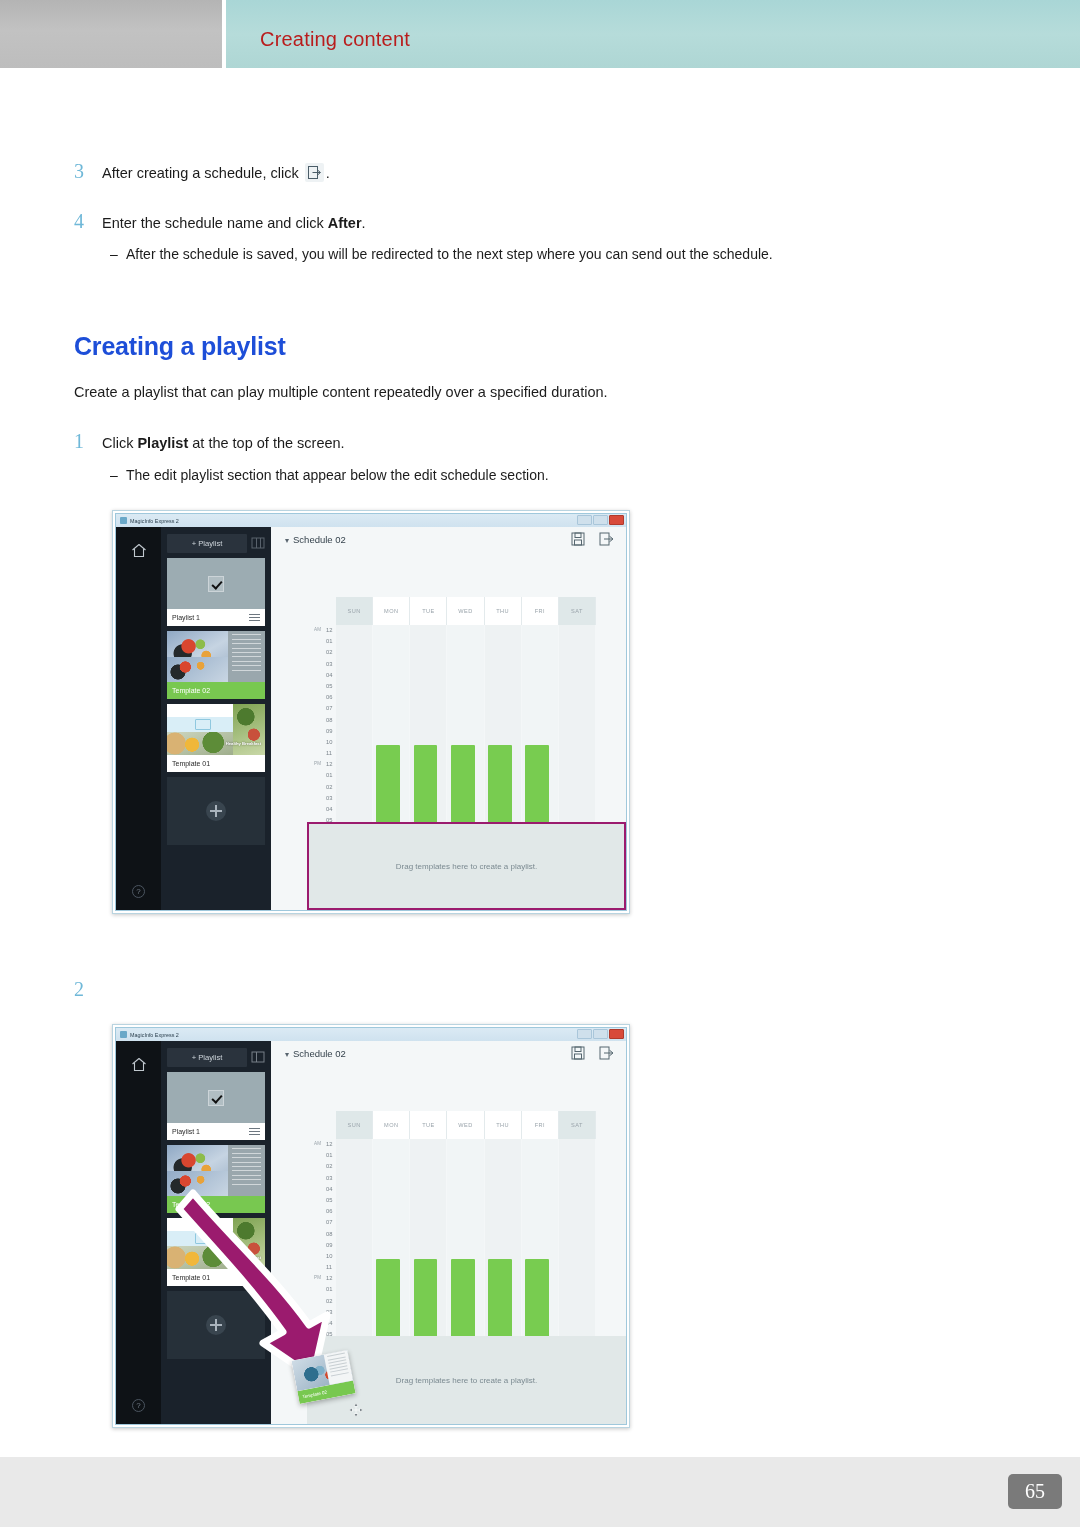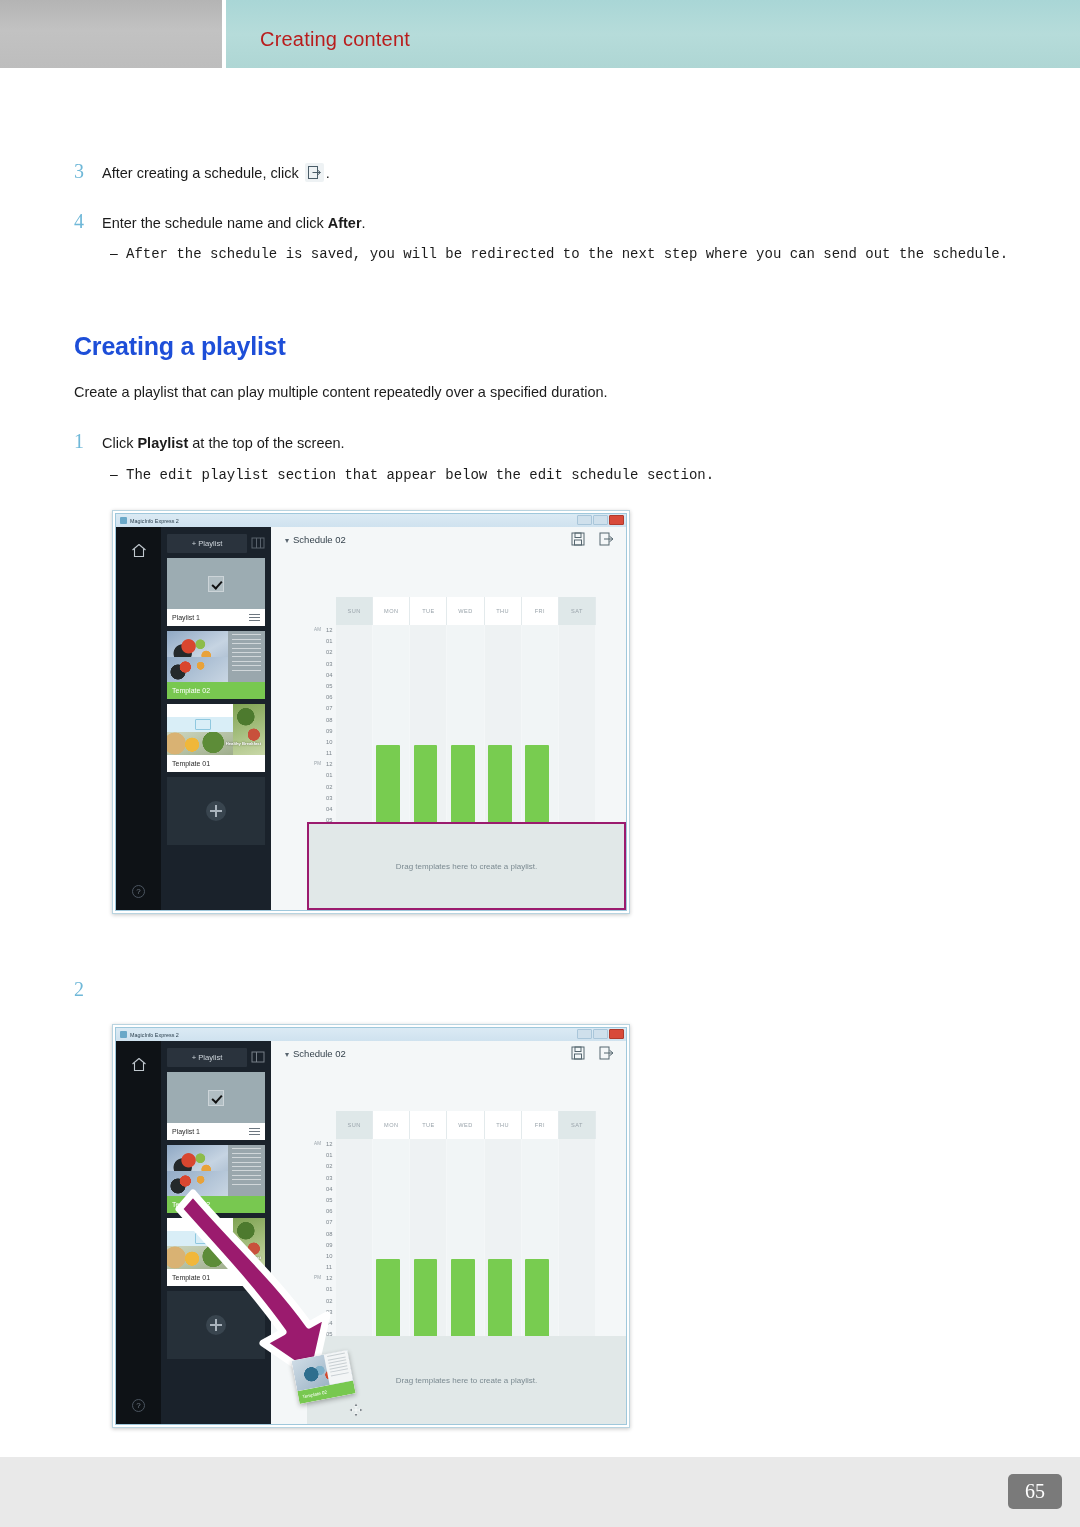--- a/index.html
+++ b/index.html
@@ -30,21 +30,21 @@
   .step { position: absolute; display: flex; align-items: baseline; }
   .step-num {
     color: #6fb8d8; font-size: 20px; width: 28px; flex: 0 0 28px;
     font-family: "Liberation Serif", serif;
   }
   .step-text { font-size: 14.5px; color: #1c1c1c; line-height: 1.45; }
   .step-text b { font-weight: bold; }
 
   .subnote { position: absolute; display: flex; align-items: baseline; }
   .dash { width: 16px; flex: 0 0 16px; color: #1c1c1c; font-size: 14px; }
-  .subnote-text { font-size: 14px; color: #1c1c1c; line-height: 1.45; font-family: Liberation Mono, monospace; }
+  .subnote-text { font-size: 14px; color: #1c1c1c; line-height: 1.45; }
 
   .export-inline {
     display: inline-block; width: 19px; height: 19px;
     background: #eef2f4; border-radius: 2px;
     vertical-align: -4px; position: relative; margin: 0 2px;
   }
   .export-inline svg { position: absolute; top: 3px; left: 3px; }
 
   .section-title {
     position: absolute; left: 74px; top: 332px;

